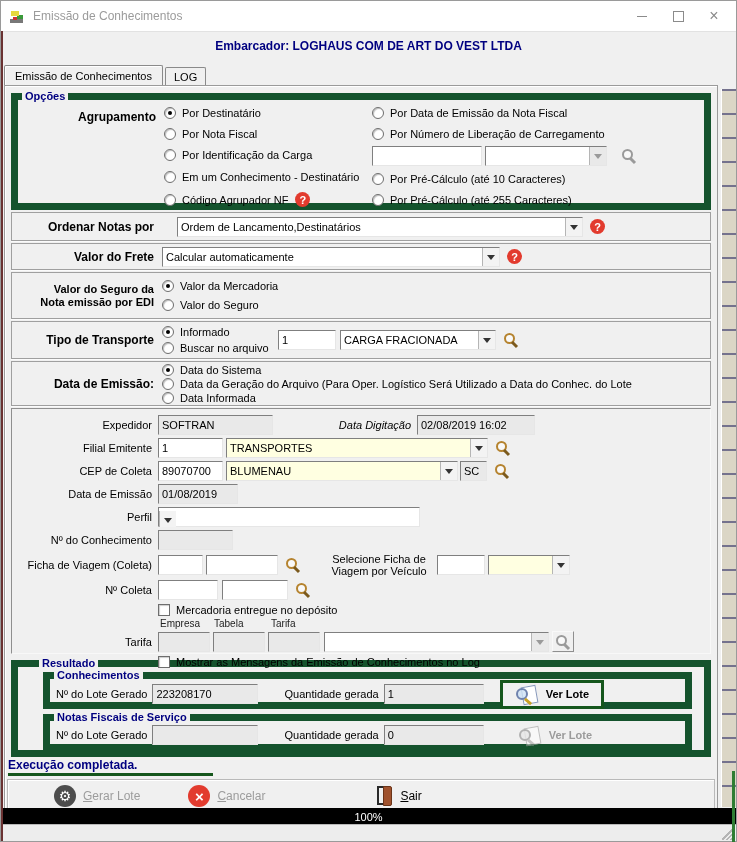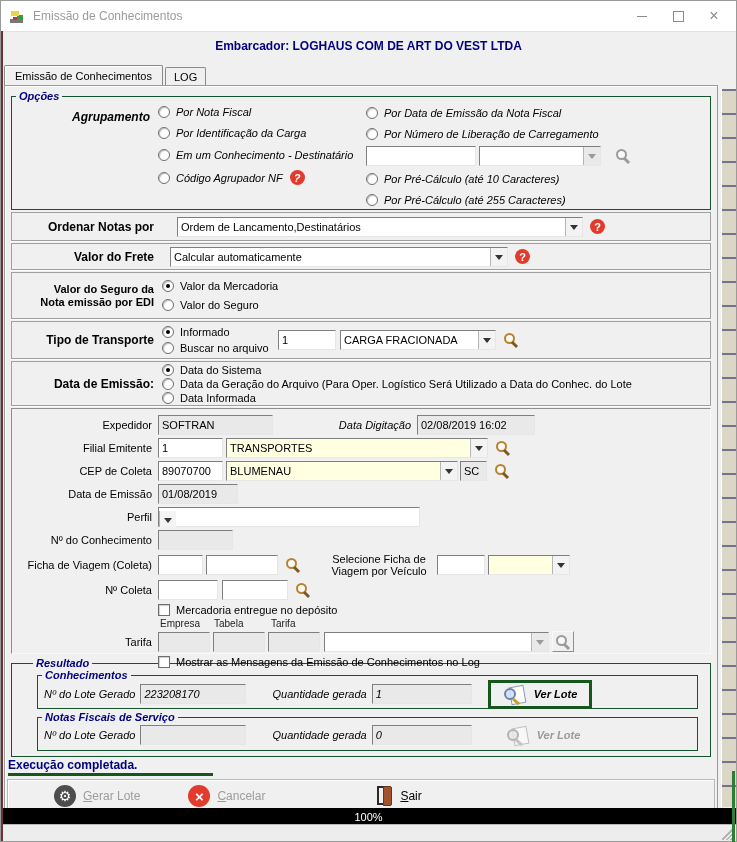--- a/index.html
+++ b/index.html
@@ -25,21 +25,21 @@
   .band{height:28px;background:#f0f0f0;border-top:1px solid #e2e2e2;display:flex;align-items:center;justify-content:center;color:#000080;font-weight:bold;font-size:12px;}
 
   
   .tabbar{height:25px;display:flex;align-items:flex-end;padding-left:3px;background:#f0f0f0;}
   .tab{border:1px solid #8a8a8a;border-bottom:none;border-radius:2px 2px 0 0;padding:3px 8px 2px;background:#f0f0f0;margin-right:2px;white-space:nowrap;}
   .tab.active{padding:4px 10px 3px;box-shadow:inset 1px 1px 0 #fff;}
 
   
   .main{margin-left:3px;width:714px;height:727px;border:1px solid #9a9a9a;box-shadow:inset 1px 1px 0 #fff;box-sizing:border-box;background:#f0f0f0;overflow:hidden;}
 
-  fieldset{border:1px solid #14532d;margin:0 6px;padding:0;box-sizing:border-box;font-style:italic;}
+  fieldset{border:7px solid #14532d;margin:0 6px;padding:0;box-sizing:border-box;}
   legend{color:#000080;font-weight:bold;padding:0 3px;margin-left:4px;font-size:11px;}
 
   
   .rb{width:12px;height:12px;border-radius:50%;background:#fff;border:1px solid #6e6e6e;box-shadow:inset 1px 1px 1px rgba(0,0,0,.25);margin-right:6px;position:relative;flex:none;box-sizing:border-box;}
   .rb.on::after{content:"";position:absolute;left:3px;top:3px;width:4px;height:4px;border-radius:50%;background:#000;}
   .cb{width:12px;height:12px;background:#fff;border:1px solid #6e6e6e;box-shadow:inset 1px 1px 1px rgba(0,0,0,.2);margin-right:6px;flex:none;box-sizing:border-box;}
   .rrow{display:flex;align-items:center;white-space:nowrap;}
 
   .fld{box-sizing:border-box;height:20px;background:#fff;border:1px solid;border-color:#7f7f7f #e6e6e6 #e6e6e6 #7f7f7f;padding:3px 3px 0;font-size:11px;white-space:nowrap;overflow:hidden;flex:none;}
   .ro{background:#e9e9e9;}
@@ -153,20 +153,24 @@
     <div class="tab"><span>LOG</span></div>
   </div>
 
   <div class="main">
 
     <fieldset class="opcoes">
       <legend>Opções</legend>
       <div class="agr">
         <div class="agr-label">Agrupamento</div>
         <div class="acol acol-l">
+          <div class="rrow r1">
+              <span class="rb on"></span>
+              <span>Por Destinatário</span>
+            </div>
           <div class="rrow r2">
               <span class="rb"></span>
               <span>Por Nota Fiscal</span>
             </div>
           <div class="rrow r4">
               <span class="rb"></span>
               <span>Por Identificação da Carga</span>
             </div>
           <div class="rrow r3">
               <span class="rb"></span>
@@ -211,21 +215,21 @@
       <span class="lblb">Ordenar Notas por</span>
       <div class="combo" style="width:406px;margin-left:23px;">
           <span class="val">Ordem de Lancamento,Destinatários</span>
           <span class="dbtn"></span>
         </div>
       <span class="help">?</span>
     </div>
 
     <div class="rowbox" style="height:27px;">
       <span class="lblb">Valor do Frete</span>
-      <div class="combo" style="width:338px;margin-left:16px;">
+      <div class="combo" style="width:338px;margin-left:8px;">
           <span class="val">Calcular automaticamente</span>
           <span class="dbtn"></span>
         </div>
       <span class="help">?</span>
     </div>
 
     <div class="rowbox" style="height:47px;">
       <span class="lblb2"><span>Valor do Seguro da</span><br><span>Nota emissão por EDI</span></span>
       <div style="margin-left:8px;">
         <div class="rrow" style="height:19px;">

